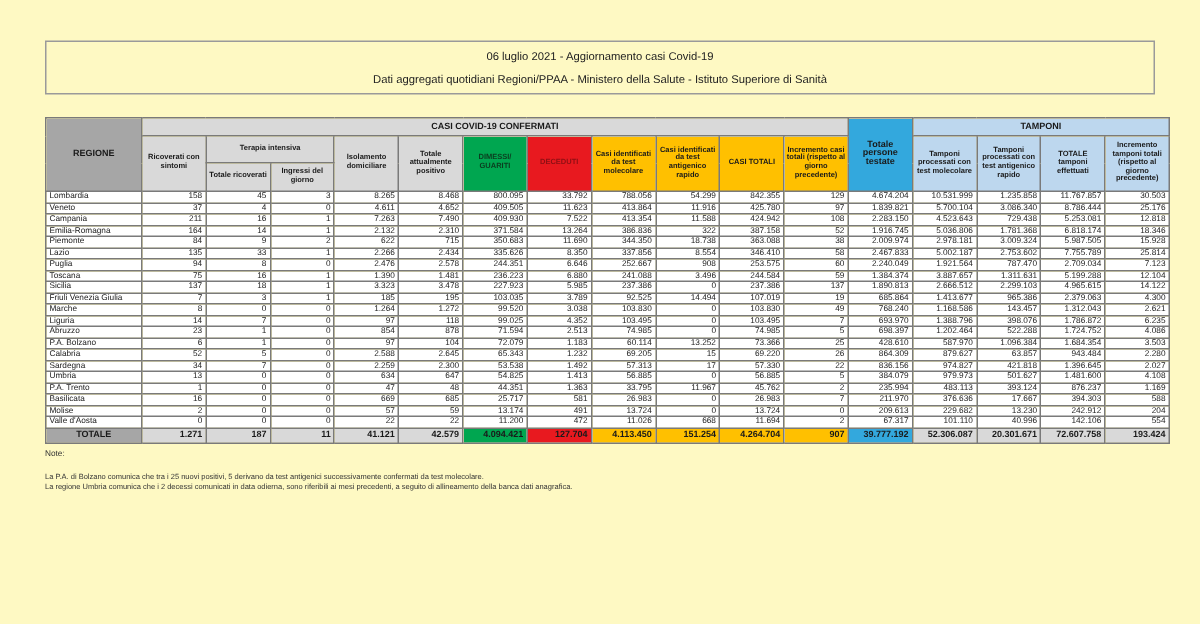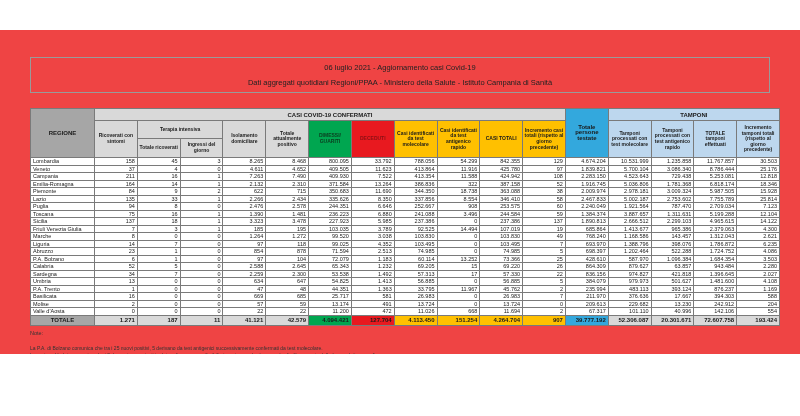--- a/index.html
+++ b/index.html
@@ -1,17 +1,17 @@
 <!DOCTYPE html>
 <html><head>
 <meta charset="utf-8">
 <style>
   * { margin:0; padding:0; box-sizing:border-box; }
   html,body { width:800px; height:416px; background:#ffffff; font-family:"Liberation Sans", sans-serif; color:#1a1a1a; }
-  #page { position:relative; width:800px; height:324px; background:#ef4444; overflow:hidden;margin-top:30px; }
+  #page { position:relative; width:800px; height:416px; background:#fef9c3; overflow:hidden; }
 
   
   .title-box { position:absolute; left:30px; top:27px; width:740px; height:36px;
     border:1px solid #9a9a9a; display:flex; flex-direction:column; justify-content:space-evenly; }
   .title-box div { text-align:center; font-size:7.5px; line-height:9px; color:#222; }
 
   
   table.covid { position:absolute; left:30px; top:78px; width:750px; border-collapse:collapse; table-layout:fixed; }
   table.covid th, table.covid td { border:1px solid #7a7a7a; overflow:hidden; }
 
@@ -48,21 +48,21 @@
   .notes .notes-label { font-size:5.5px; color:#333; margin-bottom:9px; }
   .notes .note-line { font-size:5px; line-height:6.5px; color:#333; }
 </style>
 </head>
 <body>
 
 <div id="page">
 
   <div class="title-box">
     <div>06 luglio 2021 - Aggiornamento casi Covid-19</div>
-    <div>Dati aggregati quotidiani Regioni/PPAA - Ministero della Salute - Istituto Campania di Sanità</div>
+    <div>Dati aggregati quotidiani Regioni/PPAA - Ministero della Salute - Istituto Superiore di Sanità</div>
   </div>
 
   <table class="covid">
     <colgroup>
       <col class="c-region">
         <col>
         <col>
         <col>
         <col>
         <col>

